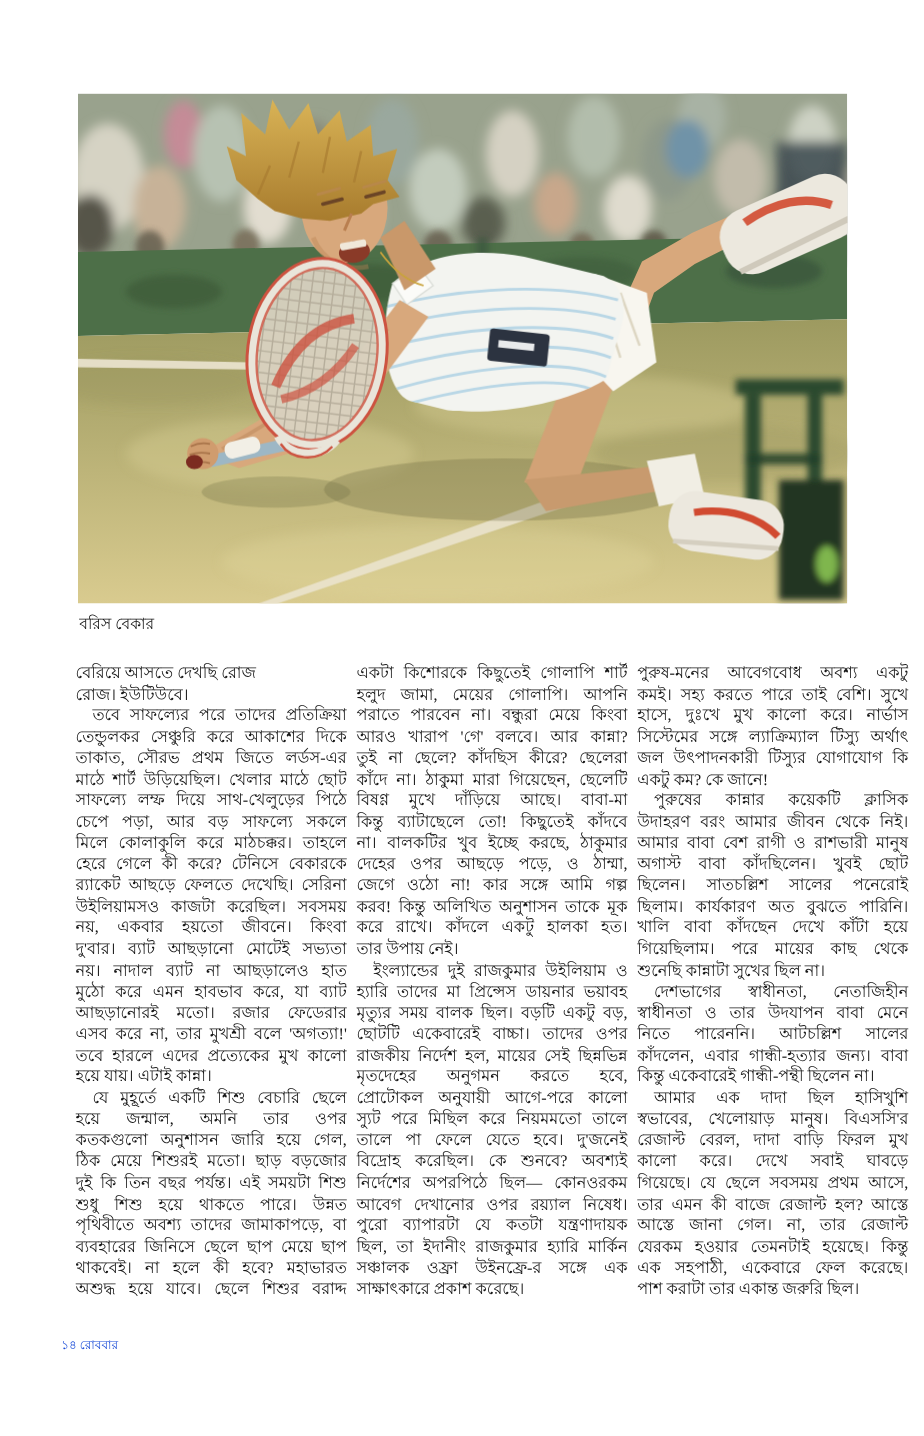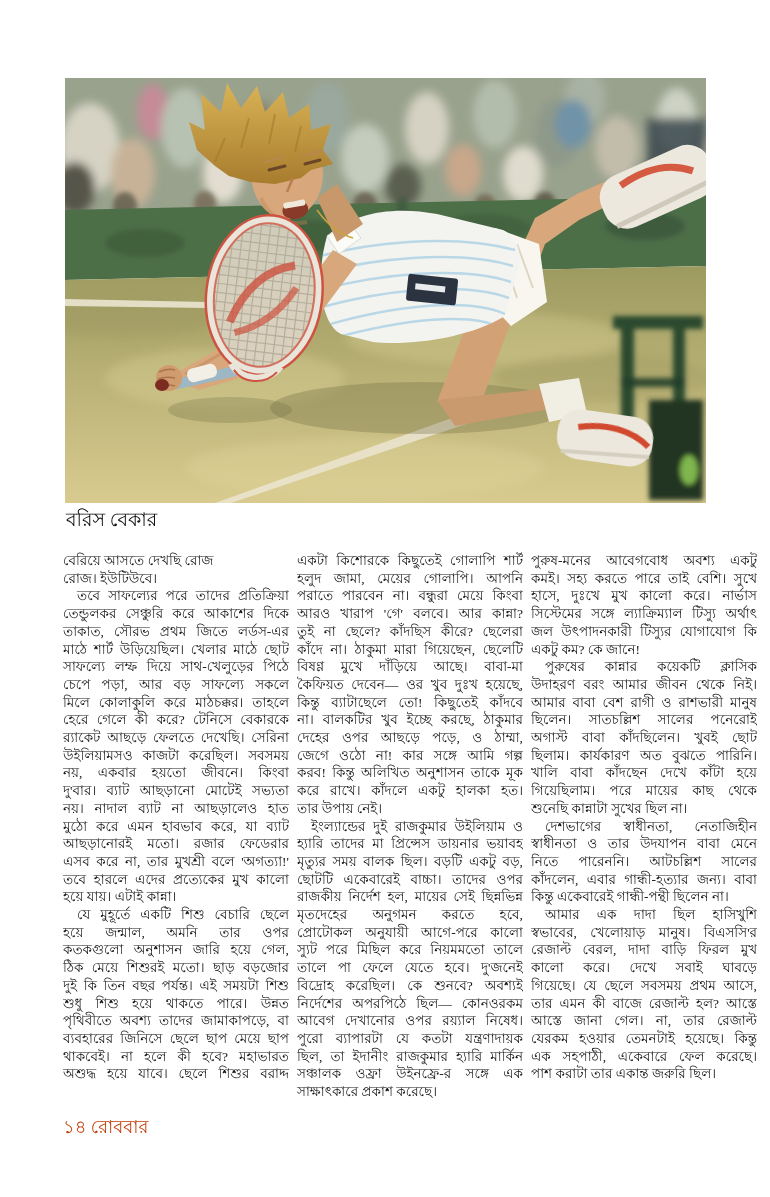--- a/index.html
+++ b/index.html
@@ -1,27 +1,27 @@
 <!DOCTYPE html>
 <html style="--crowd-bg: #99a28d; --wall-green: #4d6f48; --court-top: #9d9a60; --court-bottom: #d9cb8f; --court-line: #eae4cf; --skin: #d8a87c; --skin-shade: #b98357; --hair-blond: #d9b356; --hair-dark: #a87c2e; --shirt-white: #f3f4f0; --shirt-stripe: #abd0e4; --shorts-white: #f8f6ef; --racket-red: #cd5340; --racket-frame: #e9e5da; --strings: #d9d2c1; --grip-blue: #9db7c5; --shoe-white: #ece8de; --shoe-red: #d14a30; --shadow-olive: #6d6b40;"><head>
 <meta charset="utf-8">
 <style>
   html,body{margin:0;padding:0;background:#e8e8e8;}
   .page{position:relative;width:770px;height:1197px;background:#ffffff;overflow:hidden;
         font-family:"Liberation Serif",serif;color:#161616;}
   .photo{position:absolute;left:65px;top:78px;width:641px;height:425px;margin:0;padding:0;}
   .photo svg{display:block;width:641px;height:425px;}
-  .caption{position:absolute;left:66px;top:511px;font-size:19px;line-height:18px;color:#101010;text-align:center;}
+  .caption{position:absolute;left:66px;top:511px;font-size:13px;line-height:18px;color:#101010;text-align:center;}
   .columns{position:absolute;left:63px;top:552px;width:694px;display:flex;gap:8px;}
   .col{width:226px;height:552px;overflow:hidden;}
   .line{font-size:13.5px;line-height:17.7px;text-align:justify;text-align-last:justify;
         word-break:break-word;}
   .line.end{text-align-last:left;}
   .line.ind{text-indent:14px;}
-  .footer{position:absolute;left:63px;top:1113px;font-size:18px;color:#c2410c;}
+  .footer{position:absolute;left:51px;top:1113px;font-size:10px;color:#1d4ed8;}
 </style>
 </head>
 <body>
 
 <div class="page">
 
   <figure class="photo">
     <svg viewBox="0 0 641 425" preserveAspectRatio="none">
       <defs>
         <filter id="f1" x="-30%" y="-30%" width="160%" height="160%">
@@ -226,21 +226,20 @@
         <div class="line">অশুদ্ধ হয়ে যাবে। ছেলে শিশুর বরাদ্দ</div>
       </div>
     <div class="col">
         <div class="line">একটা কিশোরকে কিছুতেই গোলাপি শার্ট</div>
         <div class="line">হলুদ জামা, মেয়ের গোলাপি। আপনি</div>
         <div class="line">পরাতে পারবেন না। বন্ধুরা মেয়ে কিংবা</div>
         <div class="line">আরও খারাপ 'গে' বলবে। আর কান্না?</div>
         <div class="line">তুই না ছেলে? কাঁদছিস কীরে? ছেলেরা</div>
         <div class="line">কাঁদে না। ঠাকুমা মারা গিয়েছেন, ছেলেটি</div>
         <div class="line">বিষণ্ণ মুখে দাঁড়িয়ে আছে। বাবা-মা</div>
-        <div class="line">কৈফিয়ত দেবেন— ওর খুব দুঃখ হয়েছে,</div>
         <div class="line">কিন্তু ব্যাটাছেলে তো! কিছুতেই কাঁদবে</div>
         <div class="line">না। বালকটির খুব ইচ্ছে করছে, ঠাকুমার</div>
         <div class="line">দেহের ওপর আছড়ে পড়ে, ও ঠাম্মা,</div>
         <div class="line">জেগে ওঠো না! কার সঙ্গে আমি গল্প</div>
         <div class="line">করব! কিন্তু অলিখিত অনুশাসন তাকে মূক</div>
         <div class="line">করে রাখে। কাঁদলে একটু হালকা হত।</div>
         <div class="line end">তার উপায় নেই।</div>
         <div class="line ind">ইংল্যান্ডের দুই রাজকুমার উইলিয়াম ও</div>
         <div class="line">হ্যারি তাদের মা প্রিন্সেস ডায়নার ভয়াবহ</div>
         <div class="line">মৃত্যুর সময় বালক ছিল। বড়টি একটু বড়,</div>
@@ -261,22 +260,22 @@
     <div class="col">
         <div class="line">পুরুষ-মনের আবেগবোধ অবশ্য একটু</div>
         <div class="line">কমই। সহ্য করতে পারে তাই বেশি। সুখে</div>
         <div class="line">হাসে, দুঃখে মুখ কালো করে। নার্ভাস</div>
         <div class="line">সিস্টেমের সঙ্গে ল্যাক্রিম্যাল টিস্যু অর্থাৎ</div>
         <div class="line">জল উৎপাদনকারী টিস্যুর যোগাযোগ কি</div>
         <div class="line end">একটু কম? কে জানে!</div>
         <div class="line ind">পুরুষের কান্নার কয়েকটি ক্লাসিক</div>
         <div class="line">উদাহরণ বরং আমার জীবন থেকে নিই।</div>
         <div class="line">আমার বাবা বেশ রাগী ও রাশভারী মানুষ</div>
+        <div class="line">অগাস্ট বাবা কাঁদছিলেন। খুবই ছোট</div>
         <div class="line">ছিলেন। সাতচল্লিশ সালের পনেরোই</div>
-        <div class="line">অগাস্ট বাবা কাঁদছিলেন। খুবই ছোট</div>
         <div class="line">ছিলাম। কার্যকারণ অত বুঝতে পারিনি।</div>
         <div class="line">খালি বাবা কাঁদছেন দেখে কাঁটা হয়ে</div>
         <div class="line">গিয়েছিলাম। পরে মায়ের কাছ থেকে</div>
         <div class="line end">শুনেছি কান্নাটা সুখের ছিল না।</div>
         <div class="line ind">দেশভাগের স্বাধীনতা, নেতাজিহীন</div>
         <div class="line">স্বাধীনতা ও তার উদযাপন বাবা মেনে</div>
         <div class="line">নিতে পারেননি। আটচল্লিশ সালের</div>
         <div class="line">কাঁদলেন, এবার গান্ধী-হত্যার জন্য। বাবা</div>
         <div class="line end">কিন্তু একেবারেই গান্ধী-পন্থী ছিলেন না।</div>
         <div class="line ind">আমার এক দাদা ছিল হাসিখুশি</div>

